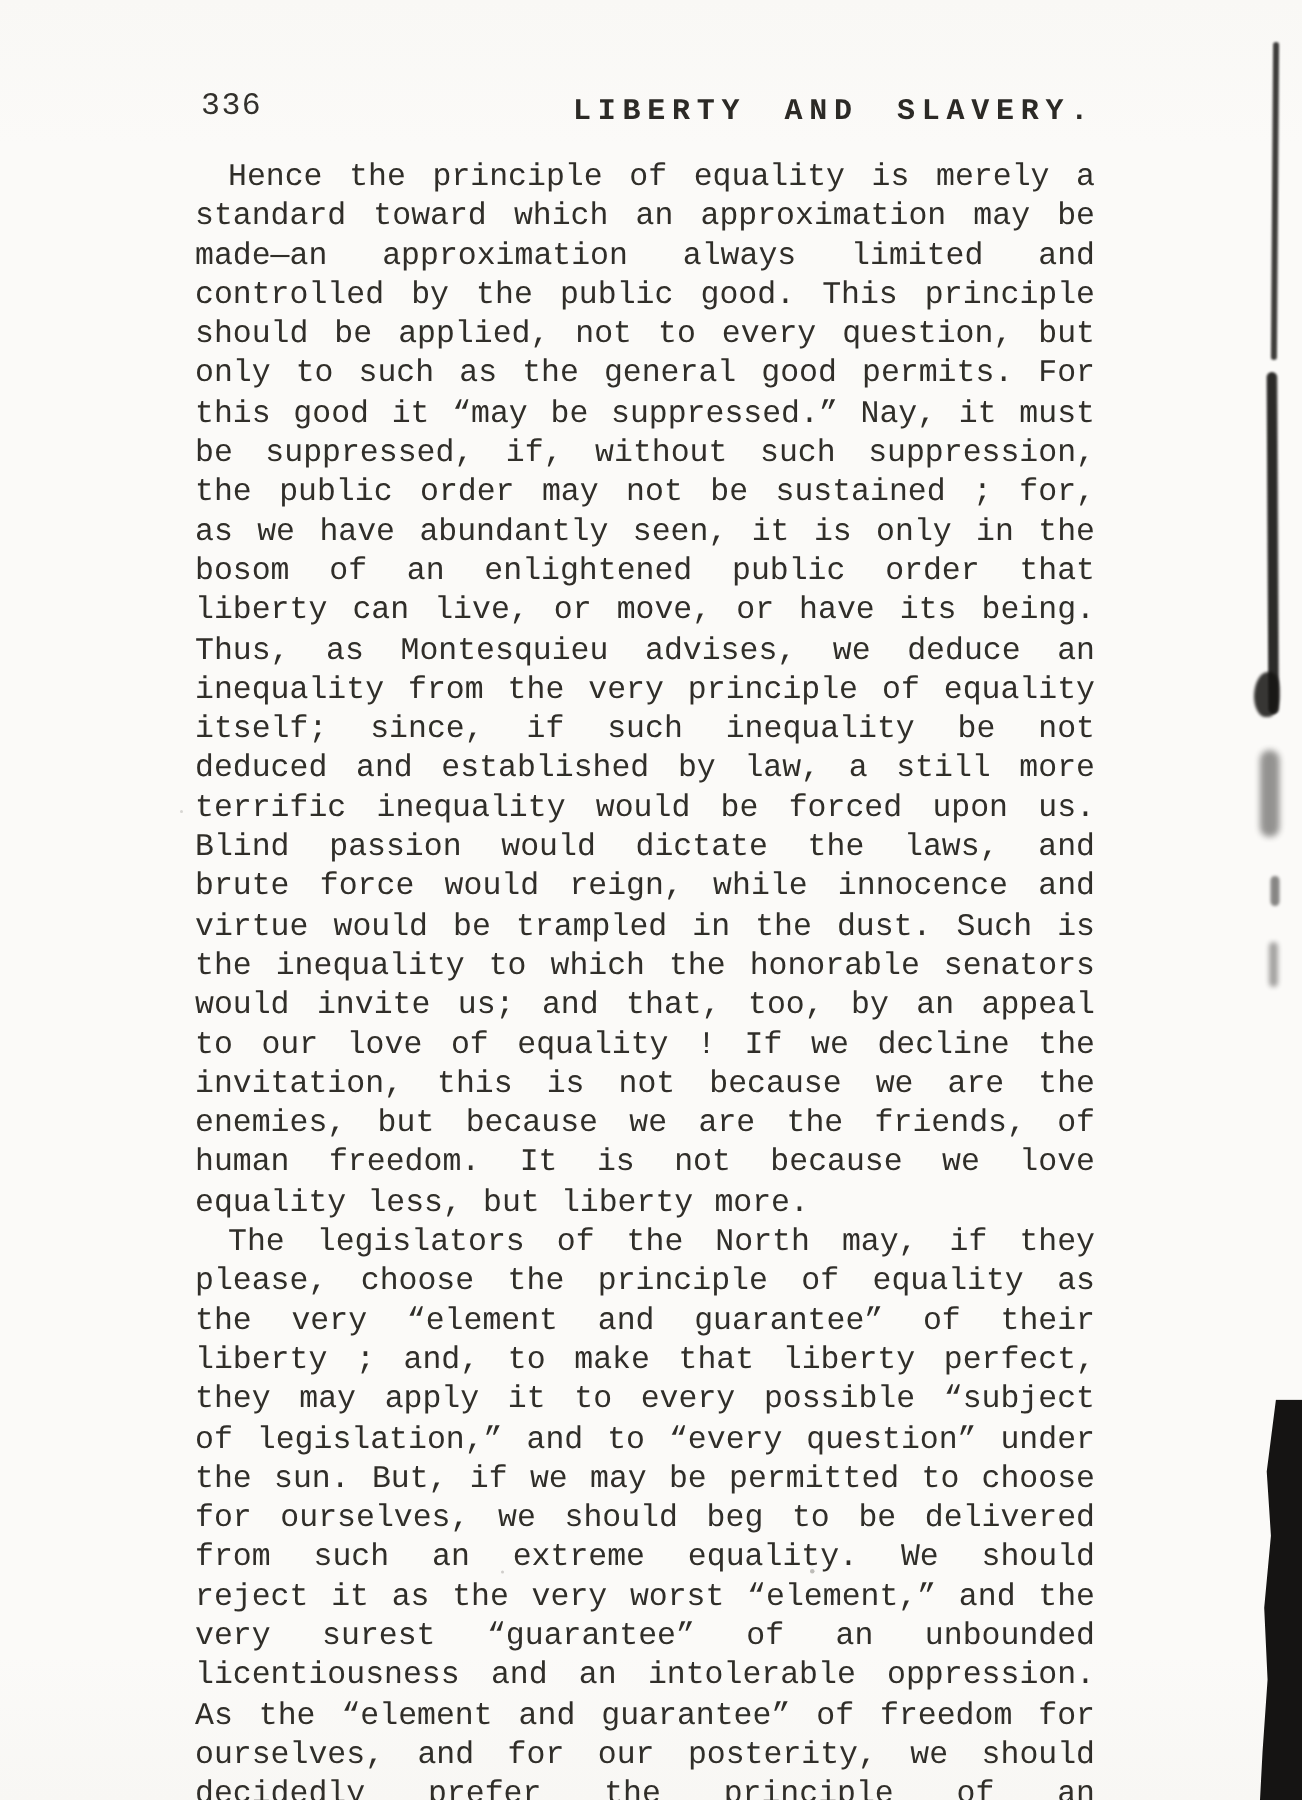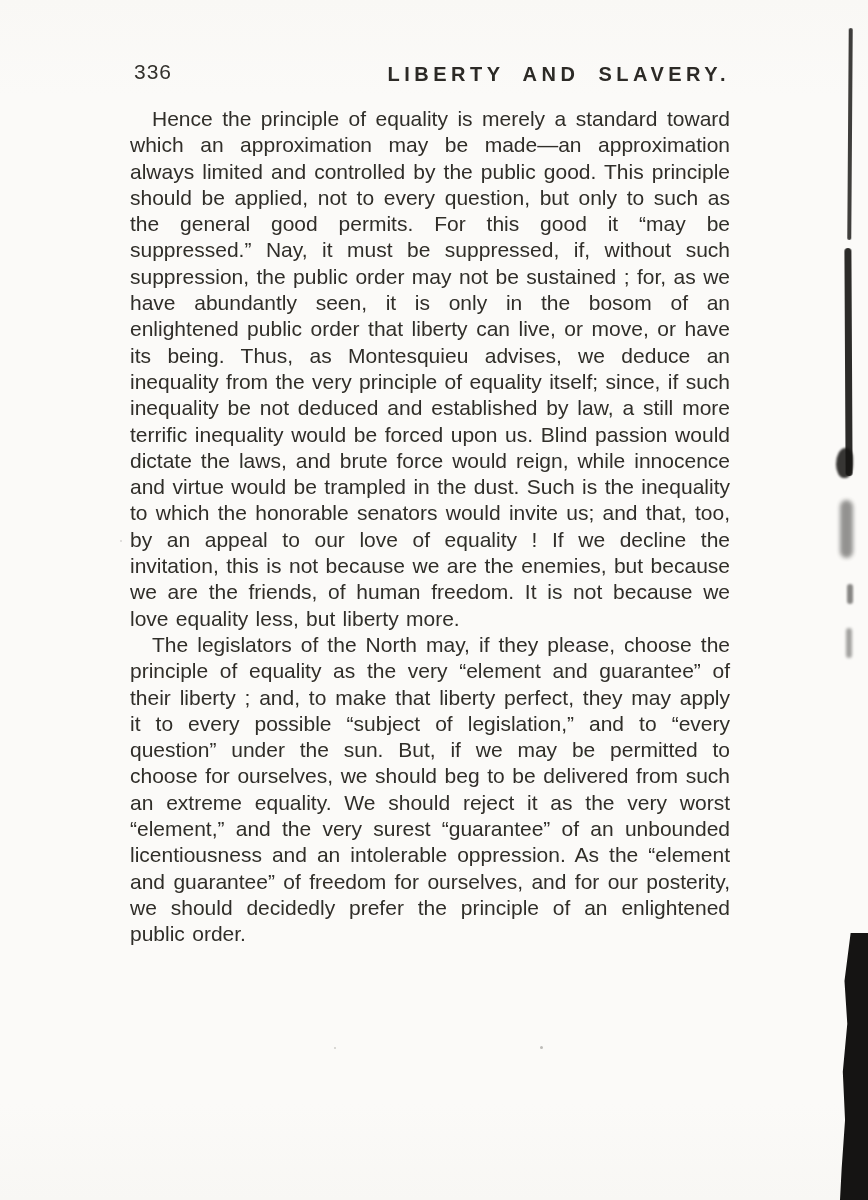--- a/index.html
+++ b/index.html
@@ -9,21 +9,21 @@
   }
   .page {
     position: relative;
     width: 868px;
     height: 1200px;
     margin: 0 auto;
     background:
       linear-gradient(180deg, #f9f8f5 0%, #fbfaf8 8%, #fbfaf8 92%, #f8f7f4 100%),
       #fbfaf8;
     overflow: hidden;
-    font-family: Liberation Sans, sans-serif;
+    font-family: Liberation Mono, monospace;
     color: #2e2c28;
   }
   .text-column {
     position: absolute;
     left: 130px;
     top: 58px;
     width: 600px;
   }
   .header-row {
     position: relative;

